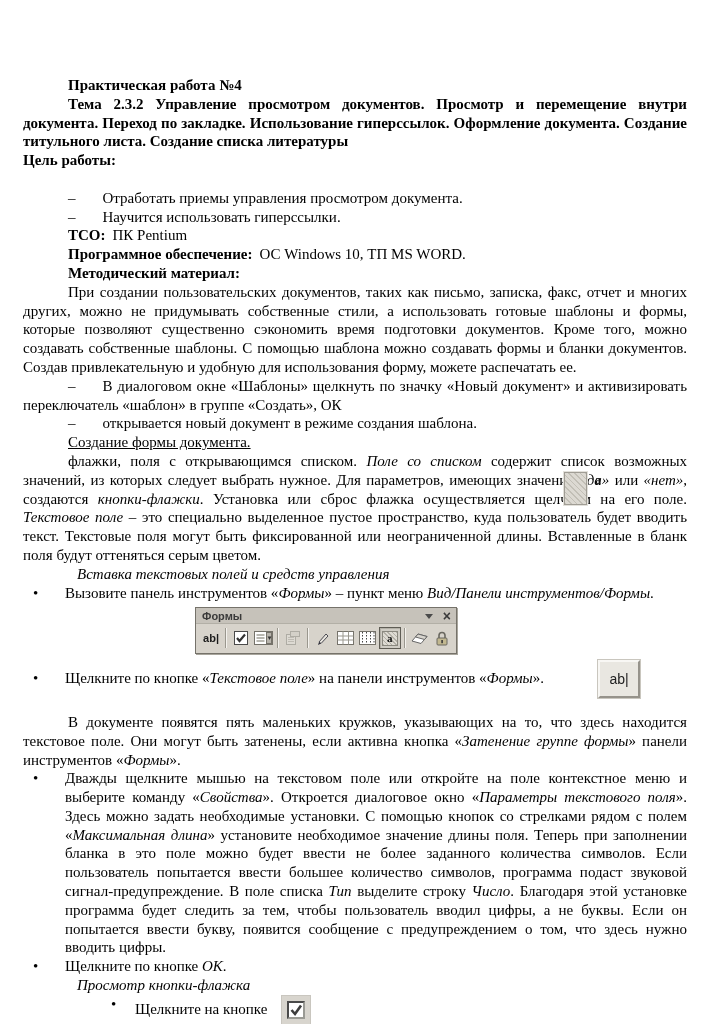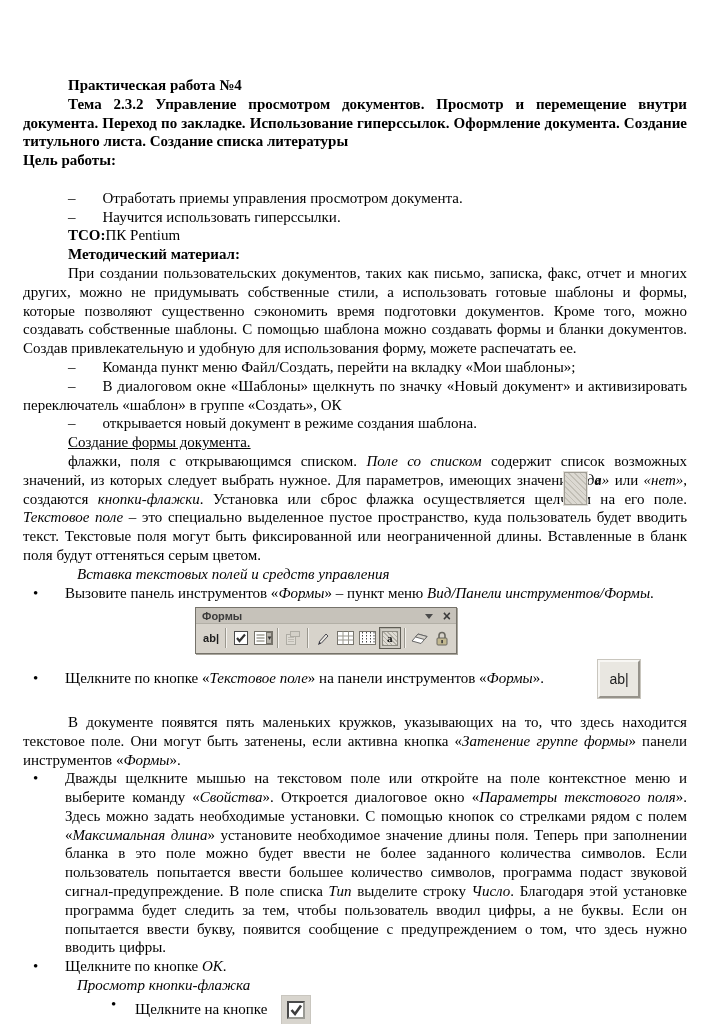--- a/index.html
+++ b/index.html
@@ -11,21 +11,21 @@
   }
   .page { position: relative; width: 712px; height: 1024px; padding: 76px 25px 0 23px; }
   p { margin: 0; text-align: justify; }
   .nj { text-align: left; }
   .b { font-weight: bold; }
   .it { font-style: italic; }
   .ul { text-decoration: underline; margin-top: 36px; }
   .ind { text-indent: 45px; }
   .hdr-it { margin-left: 54px; font-style: italic; text-align: left; }
   .blank { height: 18.8px; }
-  .gap { }
+  .gap { margin-left: 7px; }
 
   
   .dash-item { text-indent: 45px; }
   .dash-item .dtab { display: inline-block; width: 27px; }
 
   
   .bullet-item { position: relative; padding-left: 42px; }
   .bullet-item > .bullet { position: absolute; left: 10px; top: 0; }
   .sub-bullet { position: relative; padding-left: 112px; text-align: left; }
   .sub-bullet > .bullet { position: absolute; left: 88px; top: 0; }
@@ -107,26 +107,26 @@
 
   <p class="b nj">Цель работы:</p>
 
   <div class="blank"></div>
 
   <p class="dash-item nj"><span class="dash">–</span><span class="dtab"></span><span>Отработать приемы управления просмотром документа.</span></p>
   <p class="dash-item nj"><span class="dash">–</span><span class="dtab"></span><span>Научится использовать гиперссылки.</span></p>
 
   <p class="ind nj"><span class="b">ТСО:</span><span class="gap">ПК Pentium</span></p>
 
+  <p class="ind nj"><span class="b">Программное обеспечение:</span><span class="gap">ОС Windows 10, ТП MS WORD.</span></p>
 
   <p class="b ind nj">Методический материал:</p>
 
   <p class="ind">При создании пользовательских документов, таких как письмо, записка, факс, отчет и многих других, можно не придумывать собственные стили, а использовать готовые шаблоны и формы, которые позволяют существенно сэкономить время подготовки документов. Кроме того, можно создавать собственные шаблоны. С помощью шаблона можно создавать формы и бланки документов. Создав привлекательную и удобную для использования форму, можете распечатать ее.</p>
 
-  <p class="dash-item"><span>–</span><span class="dtab"></span><span>Команда пункт меню Файл/Создать, перейти на вкладку «Мои шаблоны»;</span></p>
   <p class="dash-item"><span>–</span><span class="dtab"></span><span>В диалоговом окне «Шаблоны» щелкнуть по значку «Новый документ» и активизировать переключатель «шаблон» в группе «Создать», ОК</span></p>
   <p class="dash-item"><span>–</span><span class="dtab"></span><span>открывается новый документ в режиме создания шаблона.</span></p>
 
   <p class="ind nj"><span class="ul">Создание формы документа.</span></p>
 
 
   <p class="ind" style="position:relative;"><span>флажки, поля с открывающимся списком. </span><span class="it">Поле со списком</span><span> содержит список возможных значений, из которых следует выбрать нужное. Для параметров, имеющих значение </span><span class="it">«да»</span><span> или </span><span class="it">«нет»</span><span>, создаются </span><span class="it">кнопки-флажки</span><span>. Установка или сброс флажка осуществляется щелчком на его поле. </span><span class="it">Текстовое поле</span><span> – это специально выделенное пустое пространство, куда пользователь будет вводить текст. Текстовые поля могут быть фиксированной или неограниченной длины. Вставленные в бланк поля будут оттеняться серым цветом.</span><span class="inline-shade">a</span></p>
 
   <p class="hdr-it">Вставка текстовых полей и средств управления</p>
 

